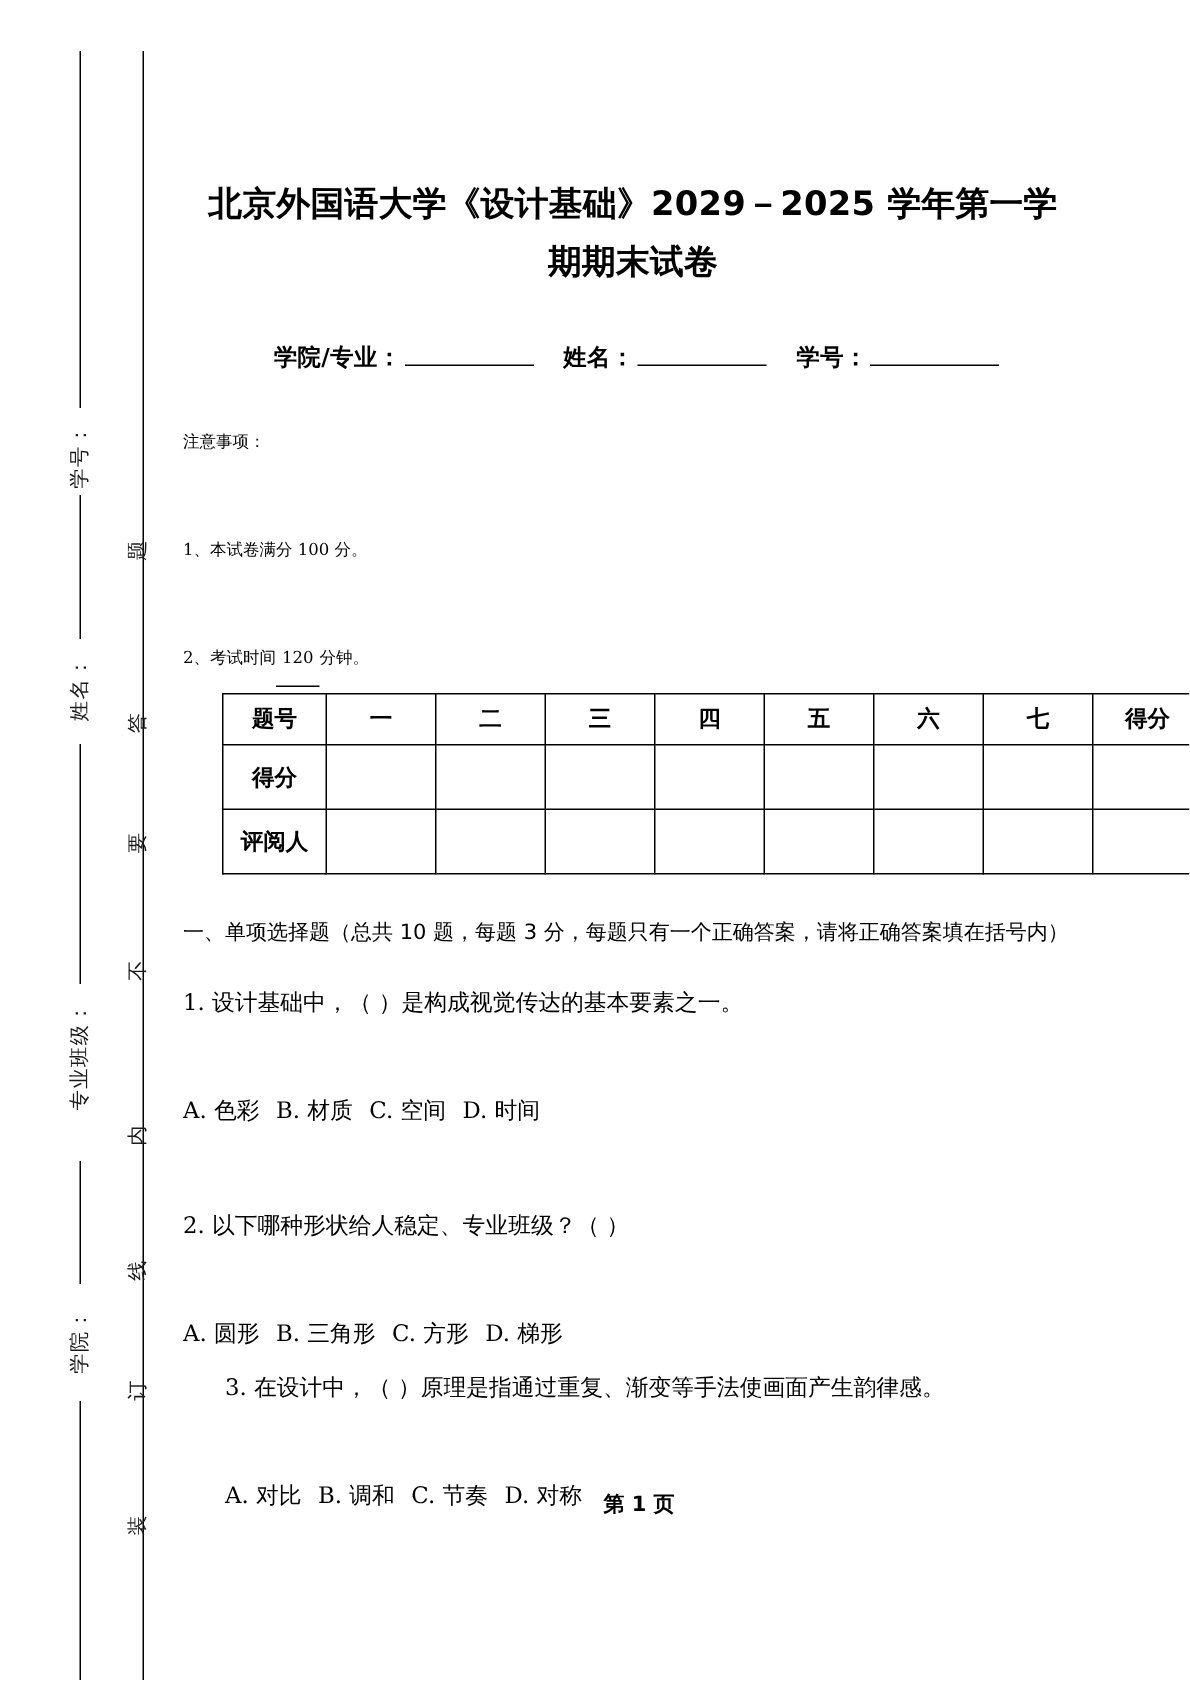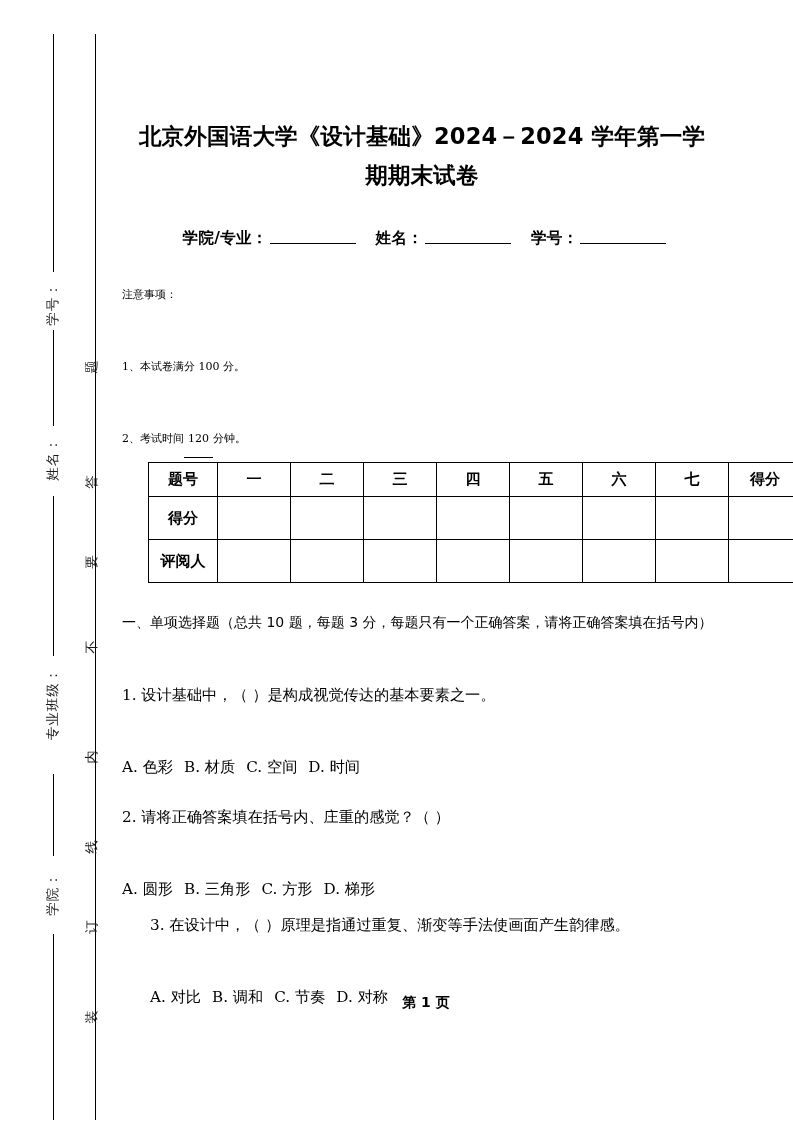--- a/index.html
+++ b/index.html
@@ -211,21 +211,21 @@
     <div class="vchar" style="top:638px;">不</div>
     <div class="vchar" style="top:748px;">内</div>
     <div class="vchar" style="top:838px;">线</div>
     <div class="vchar" style="top:918px;">订</div>
     <div class="vchar" style="top:1008px;">装</div>
   </div>
 
   <div id="content">
 
     <div class="title-wrap">
-      <div class="doc-title">北京外国语大学《设计基础》2024－2024 学年第一学</div>
+      <div class="doc-title">北京外国语大学《设计基础》2029－2025 学年第一学</div>
       <div class="doc-title">期期末试卷</div>
     </div>
 
     <div class="info-line">
       <span>学院/专业：</span><span class="blank"></span><span class="info-gap"></span><span>姓名：</span><span class="blank"></span><span class="info-gap"></span><span>学号：</span><span class="blank"></span>
     </div>
 
     <div class="notes">
       <div class="note-row">注意事项：</div>
       <div class="note-row" style="height:36px;"></div>
@@ -267,28 +267,28 @@
         <td class="blankcell"></td>
         <td class="blankcell"></td>
         <td class="blankcell"></td>
         <td class="blankcell"></td>
       </tr>
     </tbody>
       </table>
 
     <div class="section-head">一、单项选择题（总共 10 题，每题 3 分，每题只有一个正确答案，请将正确答案填在括号内）</div>
 
-    <div class="qblock" style="top:677px;">
+    <div class="qblock" style="top:650px;">
       <div class="q-stem"><span class="qnum">1.</span>&nbsp;<span>设计基础中，（  ）是构成视觉传达的基本要素之一。</span></div>
       <div style="height:36px;"></div>
       <div class="q-opts"><span class="olabel">A.</span>&nbsp;<span>色彩</span><span class="opt-gap"></span><span class="olabel">B.</span>&nbsp;<span>材质</span><span class="opt-gap"></span><span class="olabel">C.</span>&nbsp;<span>空间</span><span class="opt-gap"></span><span class="olabel">D.</span>&nbsp;<span>时间</span></div>
     </div>
 
     <div class="qblock" style="top:799px;">
-      <div class="q-stem"><span class="qnum">2.</span>&nbsp;<span>请将正确答案填在括号内、庄重的感觉？（  ）</span></div>
+      <div class="q-stem"><span class="qnum">2.</span>&nbsp;<span>以下哪种形状给人稳定、专业班级？（  ）</span></div>
       <div style="height:36px;"></div>
       <div class="q-opts"><span class="olabel">A.</span>&nbsp;<span>圆形</span><span class="opt-gap"></span><span class="olabel">B.</span>&nbsp;<span>三角形</span><span class="opt-gap"></span><span class="olabel">C.</span>&nbsp;<span>方形</span><span class="opt-gap"></span><span class="olabel">D.</span>&nbsp;<span>梯形</span></div>
     </div>
 
     <div class="qblock" style="top:907px;margin-left:28px;">
       <div class="q-stem"><span class="qnum">3.</span>&nbsp;<span>在设计中，（  ）原理是指通过重复、渐变等手法使画面产生韵律感。</span></div>
       <div style="height:36px;"></div>
       <div class="q-opts"><span class="olabel">A.</span>&nbsp;<span>对比</span><span class="opt-gap"></span><span class="olabel">B.</span>&nbsp;<span>调和</span><span class="opt-gap"></span><span class="olabel">C.</span>&nbsp;<span>节奏</span><span class="opt-gap"></span><span class="olabel">D.</span>&nbsp;<span>对称</span></div>
     </div>
 

